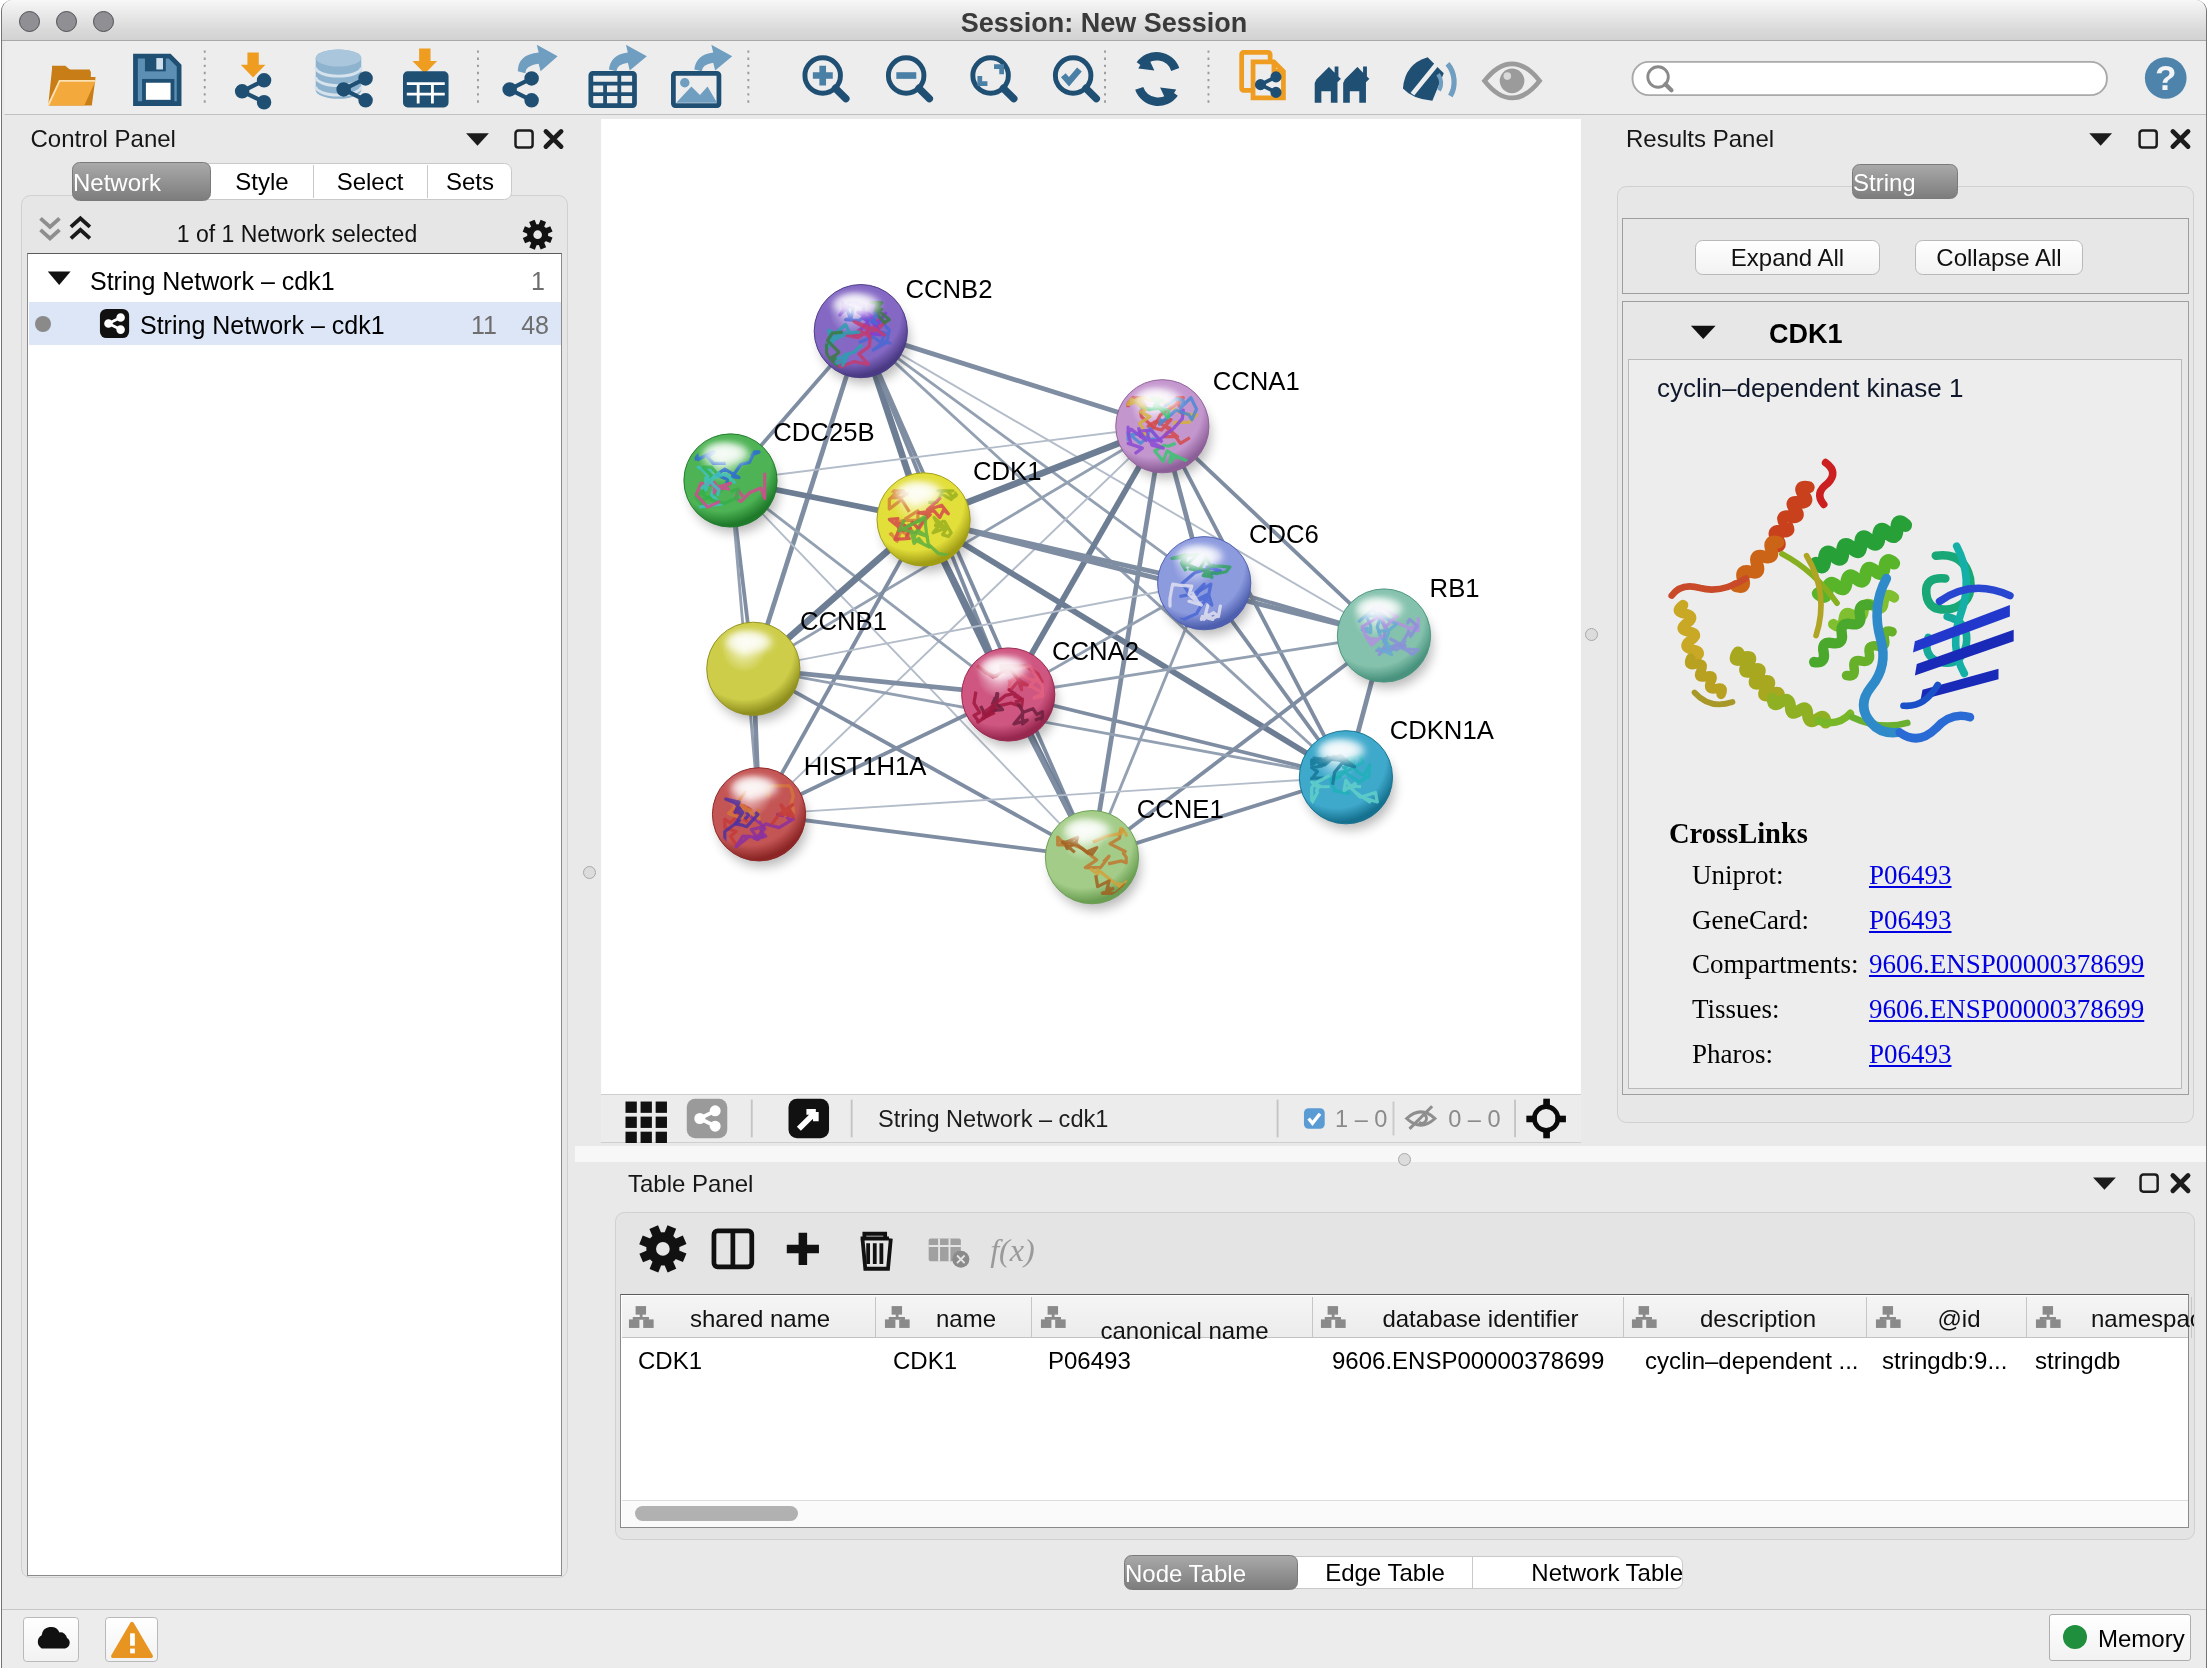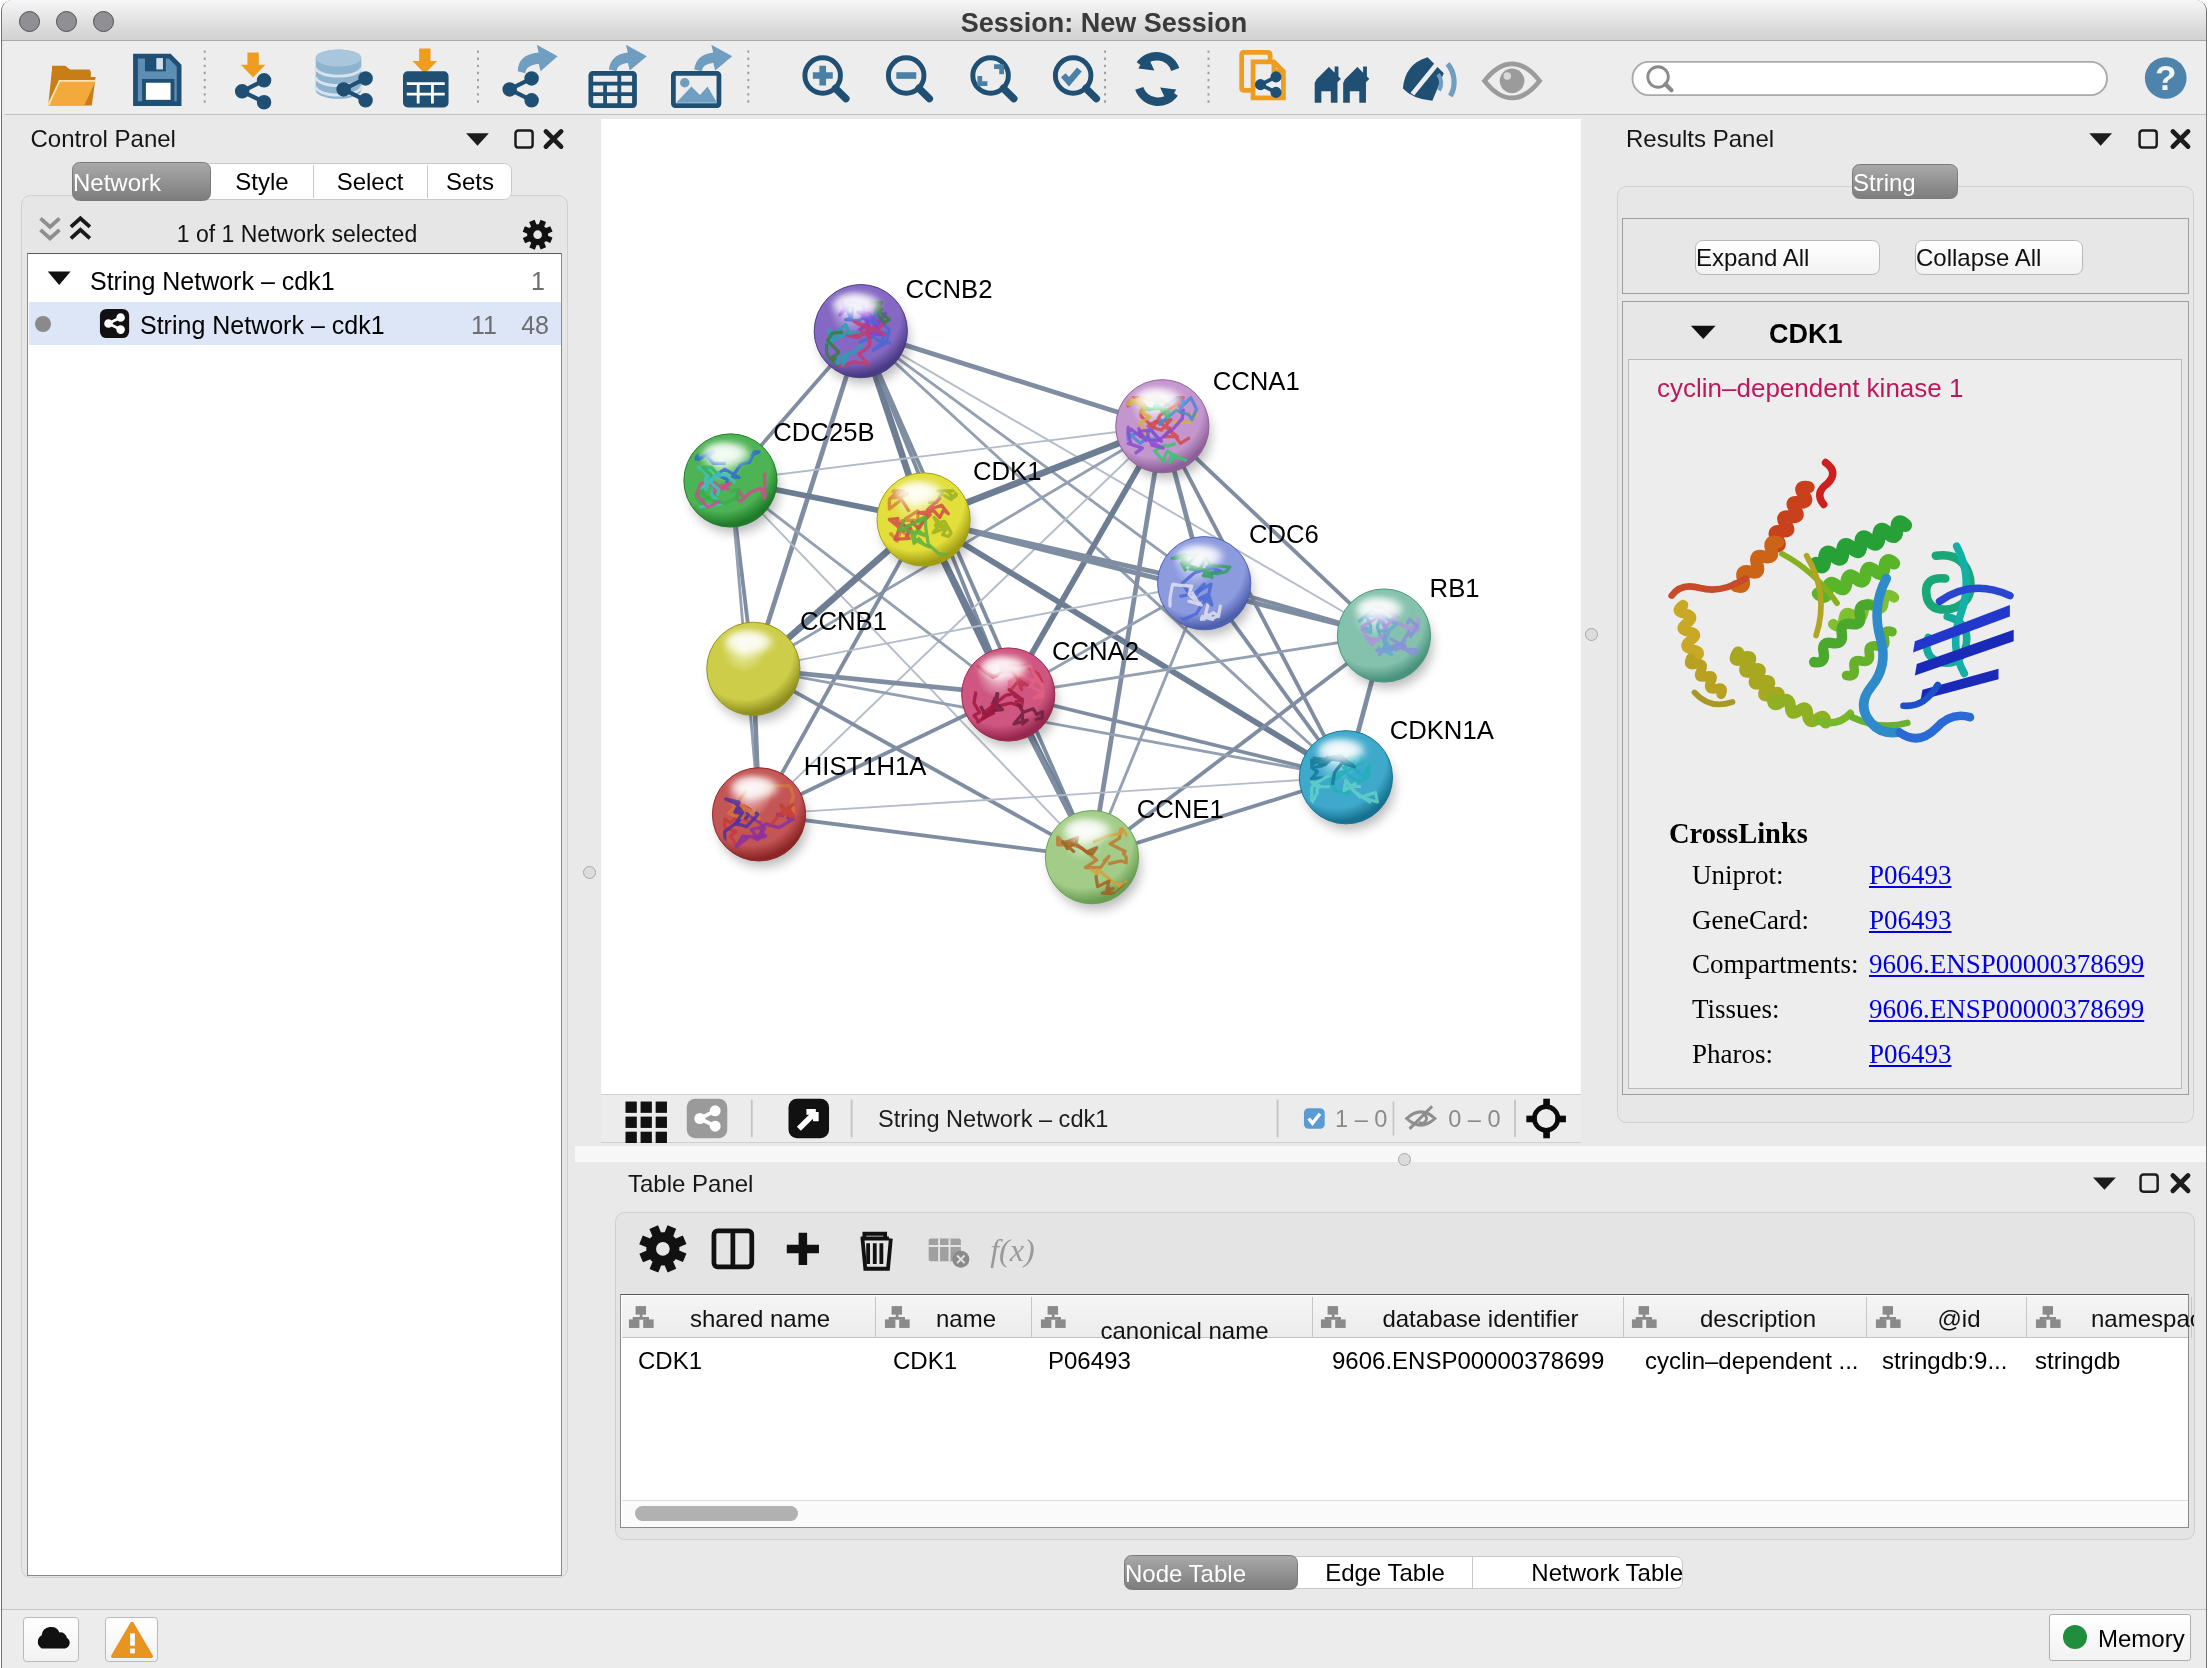--- a/index.html
+++ b/index.html
@@ -4,21 +4,21 @@
 body{width:2208px;height:1668px;background:#fff;font-family:"Liberation Sans",sans-serif;position:relative;overflow:hidden}
 .win{position:absolute;left:1px;top:0;right:1px;bottom:0;border:1.4px solid #737373;border-top:none;border-bottom:none;
  border-radius:11.4px 11.4px 0 0;overflow:hidden;background:#e9e9e9}
 .titlebar{position:absolute;left:0;top:0;right:0;height:41px;background:linear-gradient(#f7f7f7,#d9d9d9 75%,#d2d2d2);border-bottom:1px solid #a9a9a9}
 .title{position:absolute;top:7.6px;width:100%;text-align:center;font-size:27px;font-weight:600;color:#3a3a3a}
 .light{position:absolute;top:10.5px;width:21px;height:21px;border-radius:50%;background:#8f8f94;border:1.5px solid #4e4e53}
 .ptitle{position:absolute;font-size:24px;color:#161616}
 .tabsel{position:absolute;background:linear-gradient(#a9a9a9,#7d7d7d);border:1px solid #7a7a7a;border-radius:7.6px;color:#fff;text-align:left;font-size:24px}
 .tabwhite{position:absolute;background:#fff;border:1.4px solid #c9c9c9;border-radius:7.6px;text-align:center;font-size:24px;color:#101010}
 .roundbox{position:absolute;background:#e6e6e6;border:1.4px solid #d0d0d0;border-radius:9.5px}
-.btn{position:absolute;background:linear-gradient(#ffffff,#f2f2f2);border:1.4px solid #b9b9b9;border-radius:7.6px;text-align:left;font-size:24px;color:#111}
+.btn{position:absolute;background:linear-gradient(#ffffff,#f2f2f2);border:1.4px solid #b9b9b9;border-radius:7.6px;text-align:center;font-size:24px;color:#111}
 a.lk{color:#0000e0;text-decoration:underline}
 </style></head><body>
 <div class="win">
 
 <div class="titlebar">
 <div class="light" style="left:17px"></div>
       <div class="light" style="left:54px"></div>
       <div class="light" style="left:91px"></div>
 <div class="title">Session: New Session</div>
 </div>
@@ -573,21 +573,21 @@
 <div class="tabsel" style="left:1850px;top:164px;width:106px;height:35px;line-height:35px">String</div>
 <div style="position:absolute;left:1620px;top:218px;width:567px;height:76px;border:1.9px solid #9e9e9e"></div>
 <div class="btn" style="left:1693px;top:240px;width:185px;height:35px;line-height:33px">Expand All</div>
 <div class="btn" style="left:1913px;top:240px;width:168px;height:35px;line-height:33px">Collapse All</div>
 <div style="position:absolute;left:1620px;top:301px;width:567px;height:794px;border:1.9px solid #9e9e9e"></div>
 <svg width="38" height="28.5" style="position:absolute;left:1687px;top:320px" viewBox="0 0 40 30">
       <path d="M2,6 h26 l-13,14 z" fill="#111"></path>
     </svg>
 <div style="position:absolute;left:1767px;top:319px;font-size:27px;font-weight:bold;color:#000">CDK1</div>
 <div style="position:absolute;left:1626px;top:359px;width:554px;height:730px;background:#ededed;border:1.4px solid #b9b9b9"></div>
-<div style="position:absolute;left:1655px;top:373px;font-size:26px;color:#be185d">cyclin–dependent kinase 1</div>
+<div style="position:absolute;left:1655px;top:373px;font-size:26px;color:#0f172a">cyclin–dependent kinase 1</div>
 <svg width="380" height="323" style="position:absolute;left:1664px;top:455px" viewBox="0 0 400 340">
 <g fill="none" stroke-linecap="round">
 <path d="M168,8 q14,10 2,22 q-14,10 -4,22" stroke="#cc2020" stroke-width="8"></path>
 <path d="M150,34 Q138,32 145,42 Q152,51 140,50 Q129,48 136,57 Q143,67 131,65 Q119,63 126,73 Q133,82 122,80 Q110,79 117,88 Q124,98 112,96" fill="none" stroke="#c8401c" stroke-width="13" stroke-linecap="round"></path>
 <path d="M118,92 Q107,89 111,100 Q114,110 103,107 Q92,104 96,115 Q100,126 89,123 Q78,120 81,130 Q85,141 74,138" fill="none" stroke="#cc6418" stroke-width="13" stroke-linecap="round"></path>
 <path d="M84,130 q-26,16 -48,10 q-20,-6 -30,8" stroke="#c84a28" stroke-width="7"></path>
 <path d="M18,158 Q8,165 20,167 Q32,170 22,177 Q12,184 24,186 Q36,188 26,195 Q16,202 28,205 Q40,207 30,214" fill="none" stroke="#c8a824" stroke-width="11" stroke-linecap="round"></path>
 <path d="M26,214 Q22,223 31,220 Q41,218 37,227 Q32,236 42,233 Q52,230 47,239 Q43,248 53,246 Q62,243 58,252" fill="none" stroke="#b8a020" stroke-width="10" stroke-linecap="round"></path>
 <path d="M30,250 q16,18 40,10" stroke="#a89828" stroke-width="6"></path>
 <path d="M76,208 Q69,219 81,214 Q93,210 86,220 Q79,231 91,227 Q103,222 96,233 Q89,244 101,239 Q113,235 106,246 Q99,256 111,252 Q123,247 116,258" fill="none" stroke="#a8a820" stroke-width="13" stroke-linecap="round"></path>

